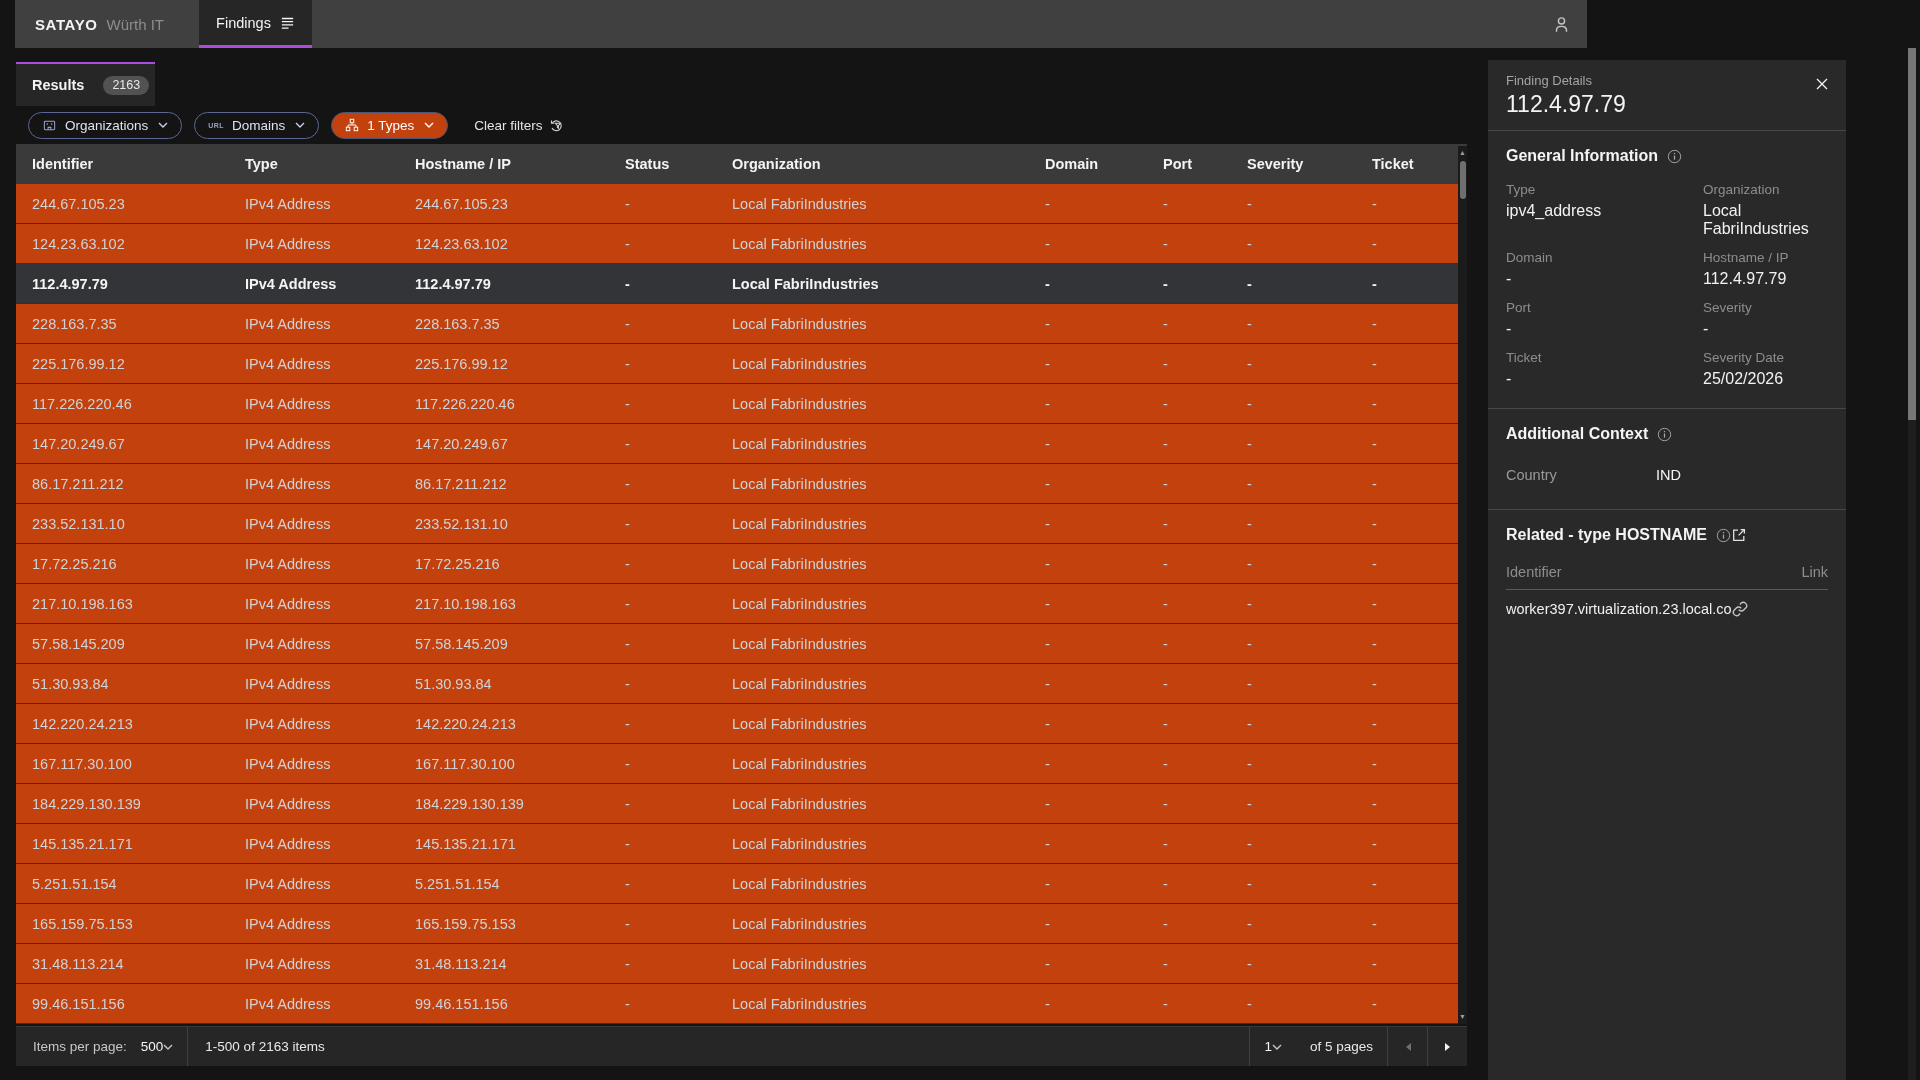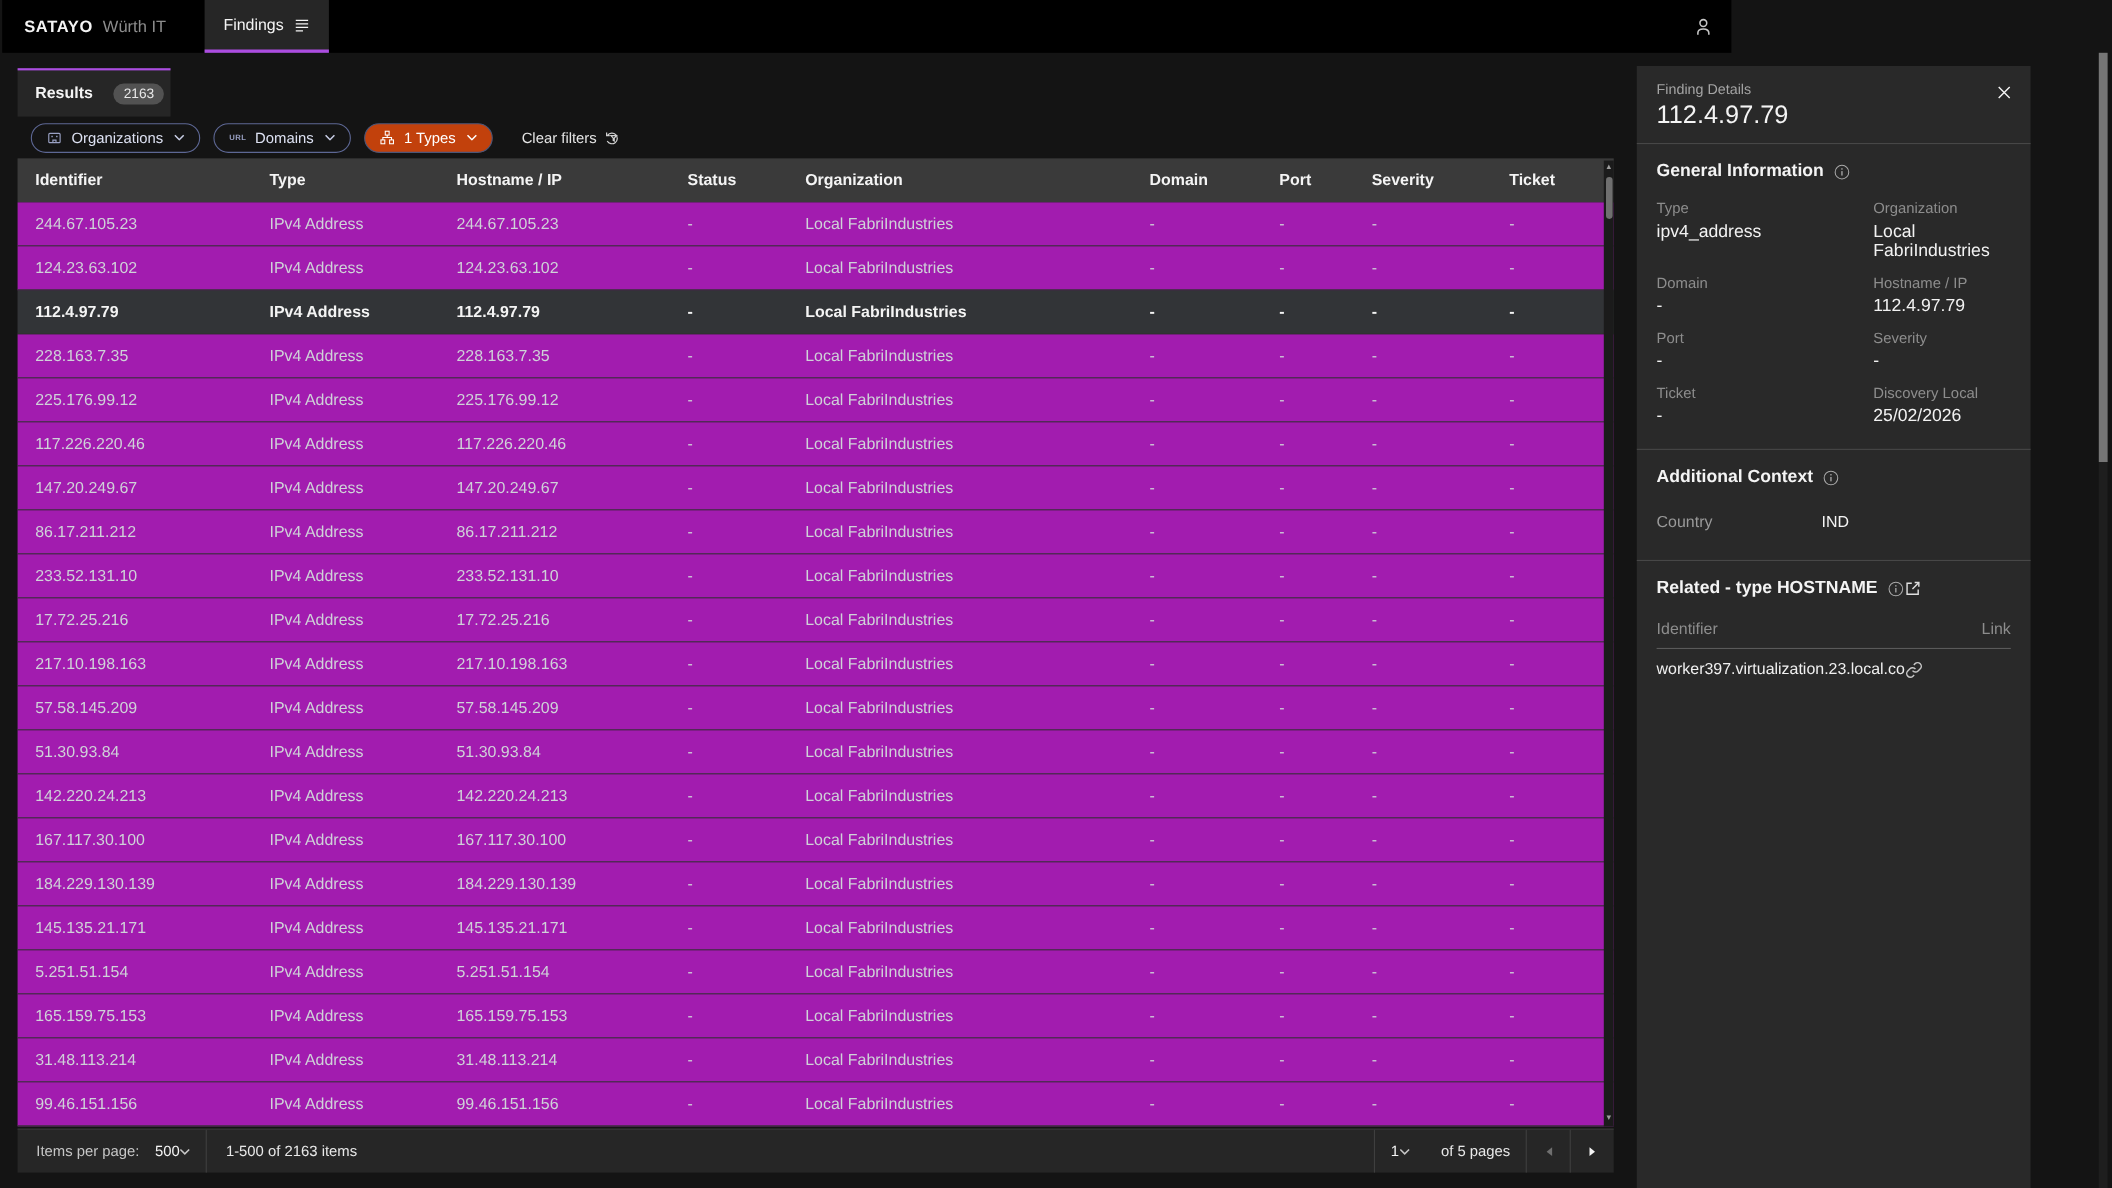--- a/index.html
+++ b/index.html
@@ -1,21 +1,21 @@
 <!DOCTYPE html>
 <html><head>
 <meta charset="utf-8">
 <style>
   * { margin:0; padding:0; box-sizing:border-box; }
   html,body { width:1920px; height:1080px; overflow:hidden; background:#141414;
               font-family:"Liberation Sans", sans-serif; }
   #app { position:relative; width:1920px; height:1080px; background:#141414; color:#e0e0e0; }
 
   
-  .app-header { position:absolute; left:2px; top:0; width:1572px; height:48px; background:#000000; }
+  .app-header { position:absolute; left:15px; top:0; width:1572px; height:48px; background:#404040; }
   .brand-wrap { position:absolute; left:20px; top:0; height:48px; display:flex; align-items:center; gap:9px; }
   .brand { font-weight:bold; font-size:15px; color:#f4f4f4; letter-spacing:.6px; }
   .org-name { font-size:15px; color:#8d8d8d; }
   .nav-tab { position:absolute; left:184px; top:0; width:113px; height:48px; background:#262626;
              border-bottom:3px solid var(--accent); display:flex; align-items:center; justify-content:center;
              gap:9px; color:#f4f4f4; font-size:14.5px; cursor:pointer; }
   .user-btn { position:absolute; right:14px; top:12px; width:24px; height:24px; color:#c6c6c6;
               display:flex; align-items:center; justify-content:center; cursor:pointer; }
 
   
@@ -42,21 +42,21 @@
                    font-size:13.5px; cursor:pointer; background:none; border:none; }
   .clear-filters .ricon { color:#d0d0d0; display:flex; }
 
   
   .table-wrap { position:absolute; left:16px; top:144px; width:1451px; height:880px; background:#1f1f1f; }
   .thead, .trow { display:grid; grid-template-columns:213px 170px 210px 107px 313px 118px 84px 125px 1fr; }
   .thead { height:40px; background:#3a3a3a; }
   .thead .cell { font-weight:bold; color:#f4f4f4; font-size:14.5px; }
   .cell { padding:0 16px; line-height:40px; font-size:14.5px; color:#cfd2d8;
           white-space:nowrap; overflow:hidden; }
-  .trow { height:40px; background:#a21caf; border-bottom:1px solid #313131; cursor:pointer; }
+  .trow { height:40px; background:#c2410c; border-bottom:1px solid #313131; cursor:pointer; }
   .trow.selected { background:#323437; }
   .trow.selected .cell { color:#f4f4f4; font-weight:bold; }
 
   
   .tbl-scroll { position:absolute; right:0; top:2px; width:9px; height:878px; background:#1b1b1b; }
   .tbl-scroll .arr { position:absolute; left:0; width:9px; height:10px; color:#9d9d9d; font-size:7px;
                      line-height:10px; text-align:center; cursor:pointer; }
   .tbl-scroll .arr.up { top:2px; } .tbl-scroll .arr.down { bottom:2px; }
   .tbl-thumb { position:absolute; left:1.5px; top:15px; width:6px; height:38px; background:#6f6f6f;
                border-radius:3px; cursor:pointer; }
@@ -530,21 +530,21 @@
           </div>
           <div>
             <span class="field-label">Severity</span>
             <span class="field-value">-</span>
           </div>
           <div>
             <span class="field-label">Ticket</span>
             <span class="field-value">-</span>
           </div>
           <div>
-            <span class="field-label">Discovery Local</span>
+            <span class="field-label">Severity Date</span>
             <span class="field-value">25/02/2026</span>
           </div>
         </div>
     </div>
 
     <div class="p-divider"></div>
 
     <div class="p-section">
       <div class="sec-head">
         <h3>Additional Context</h3>

